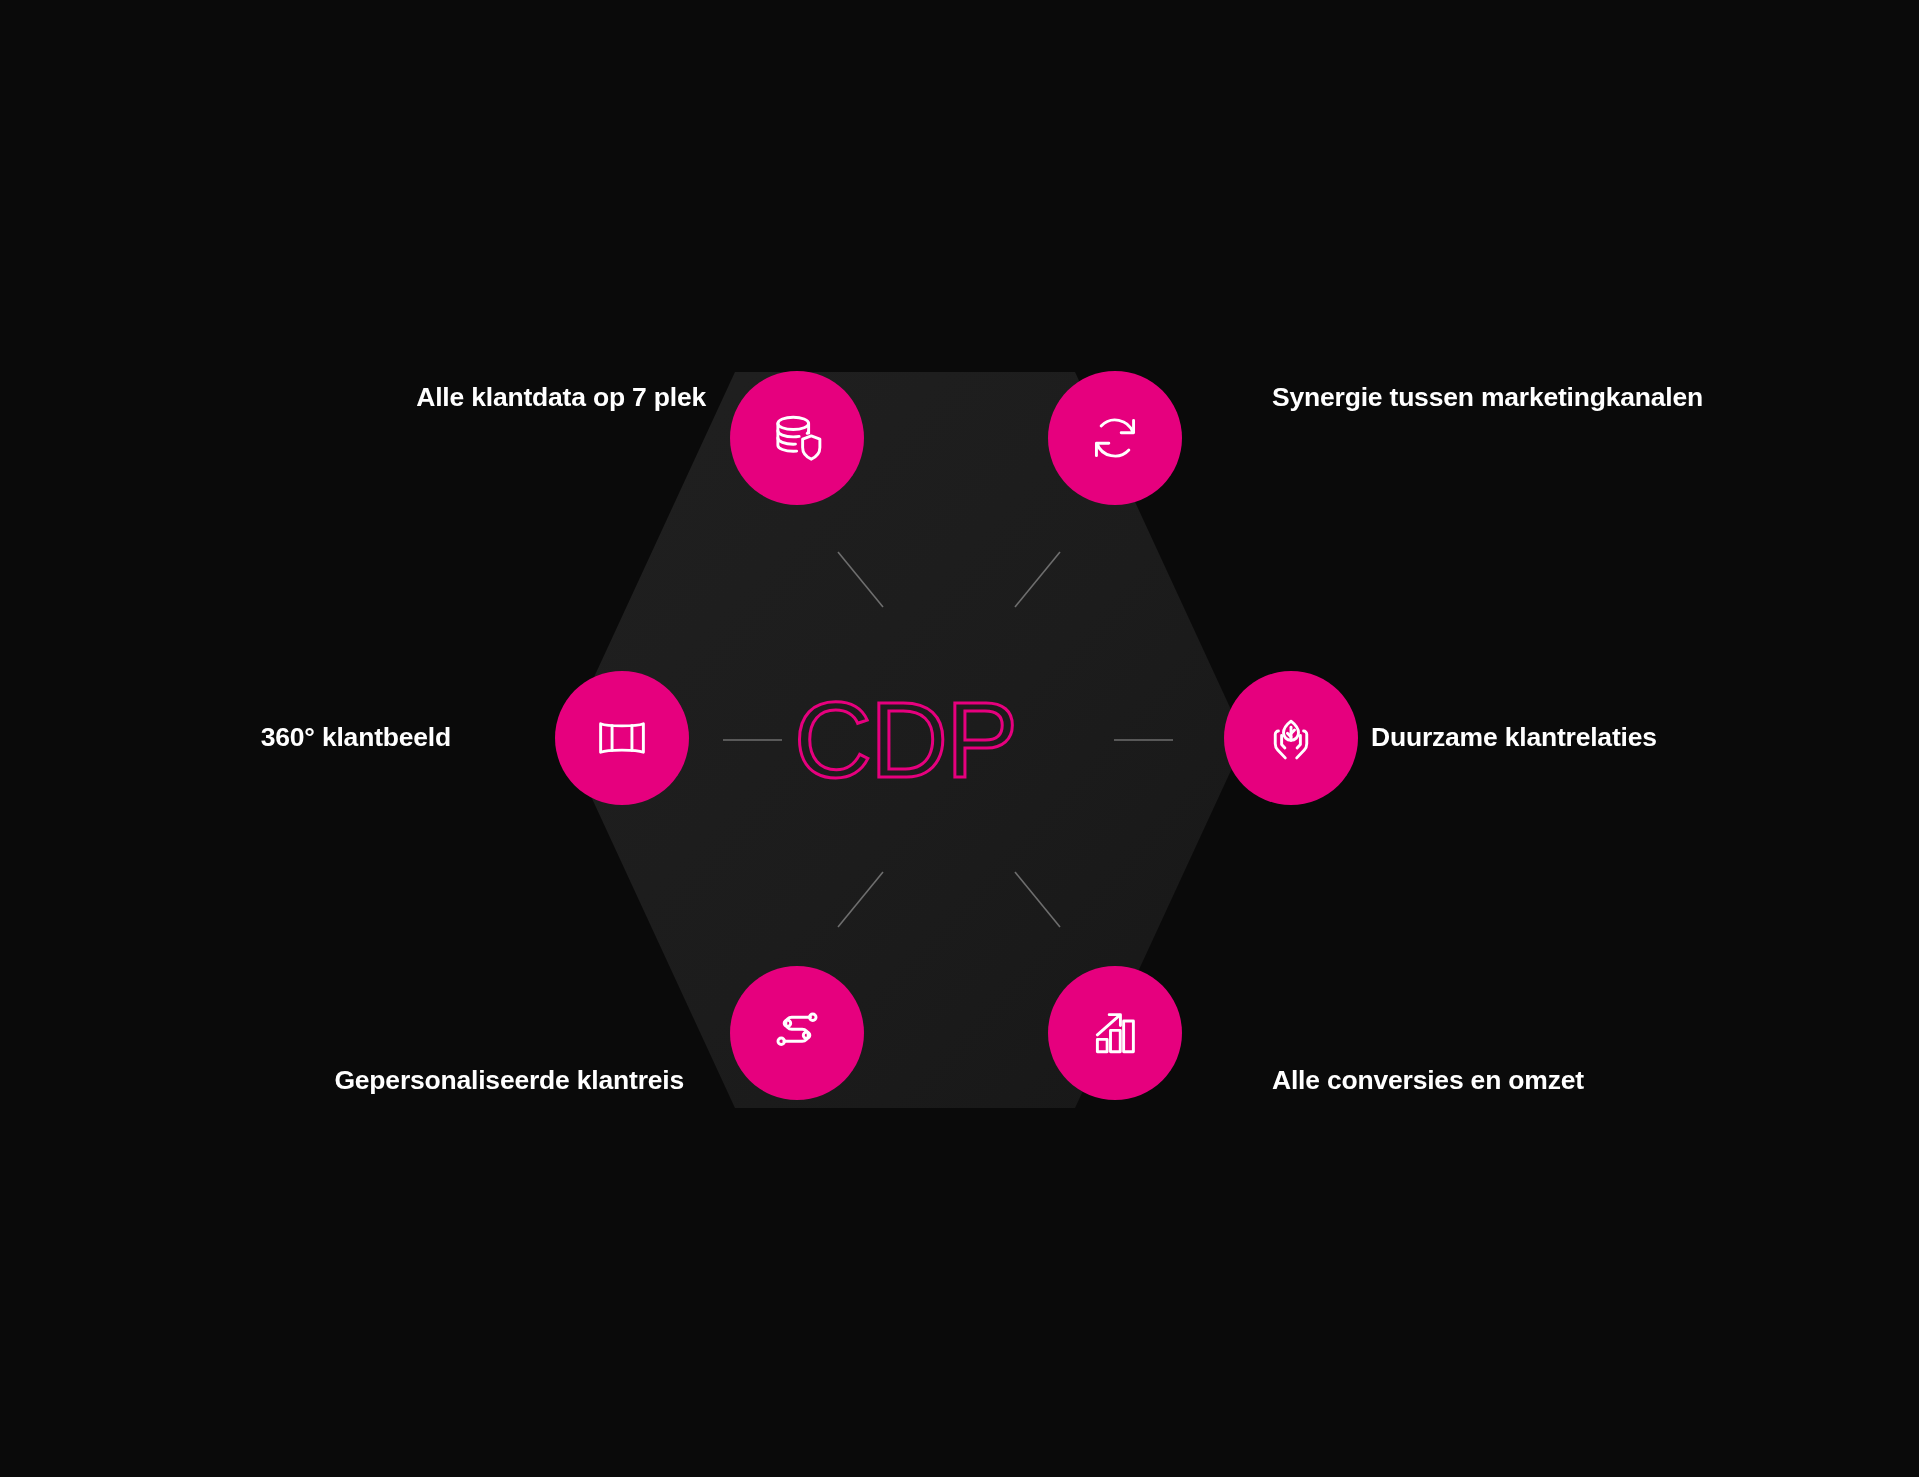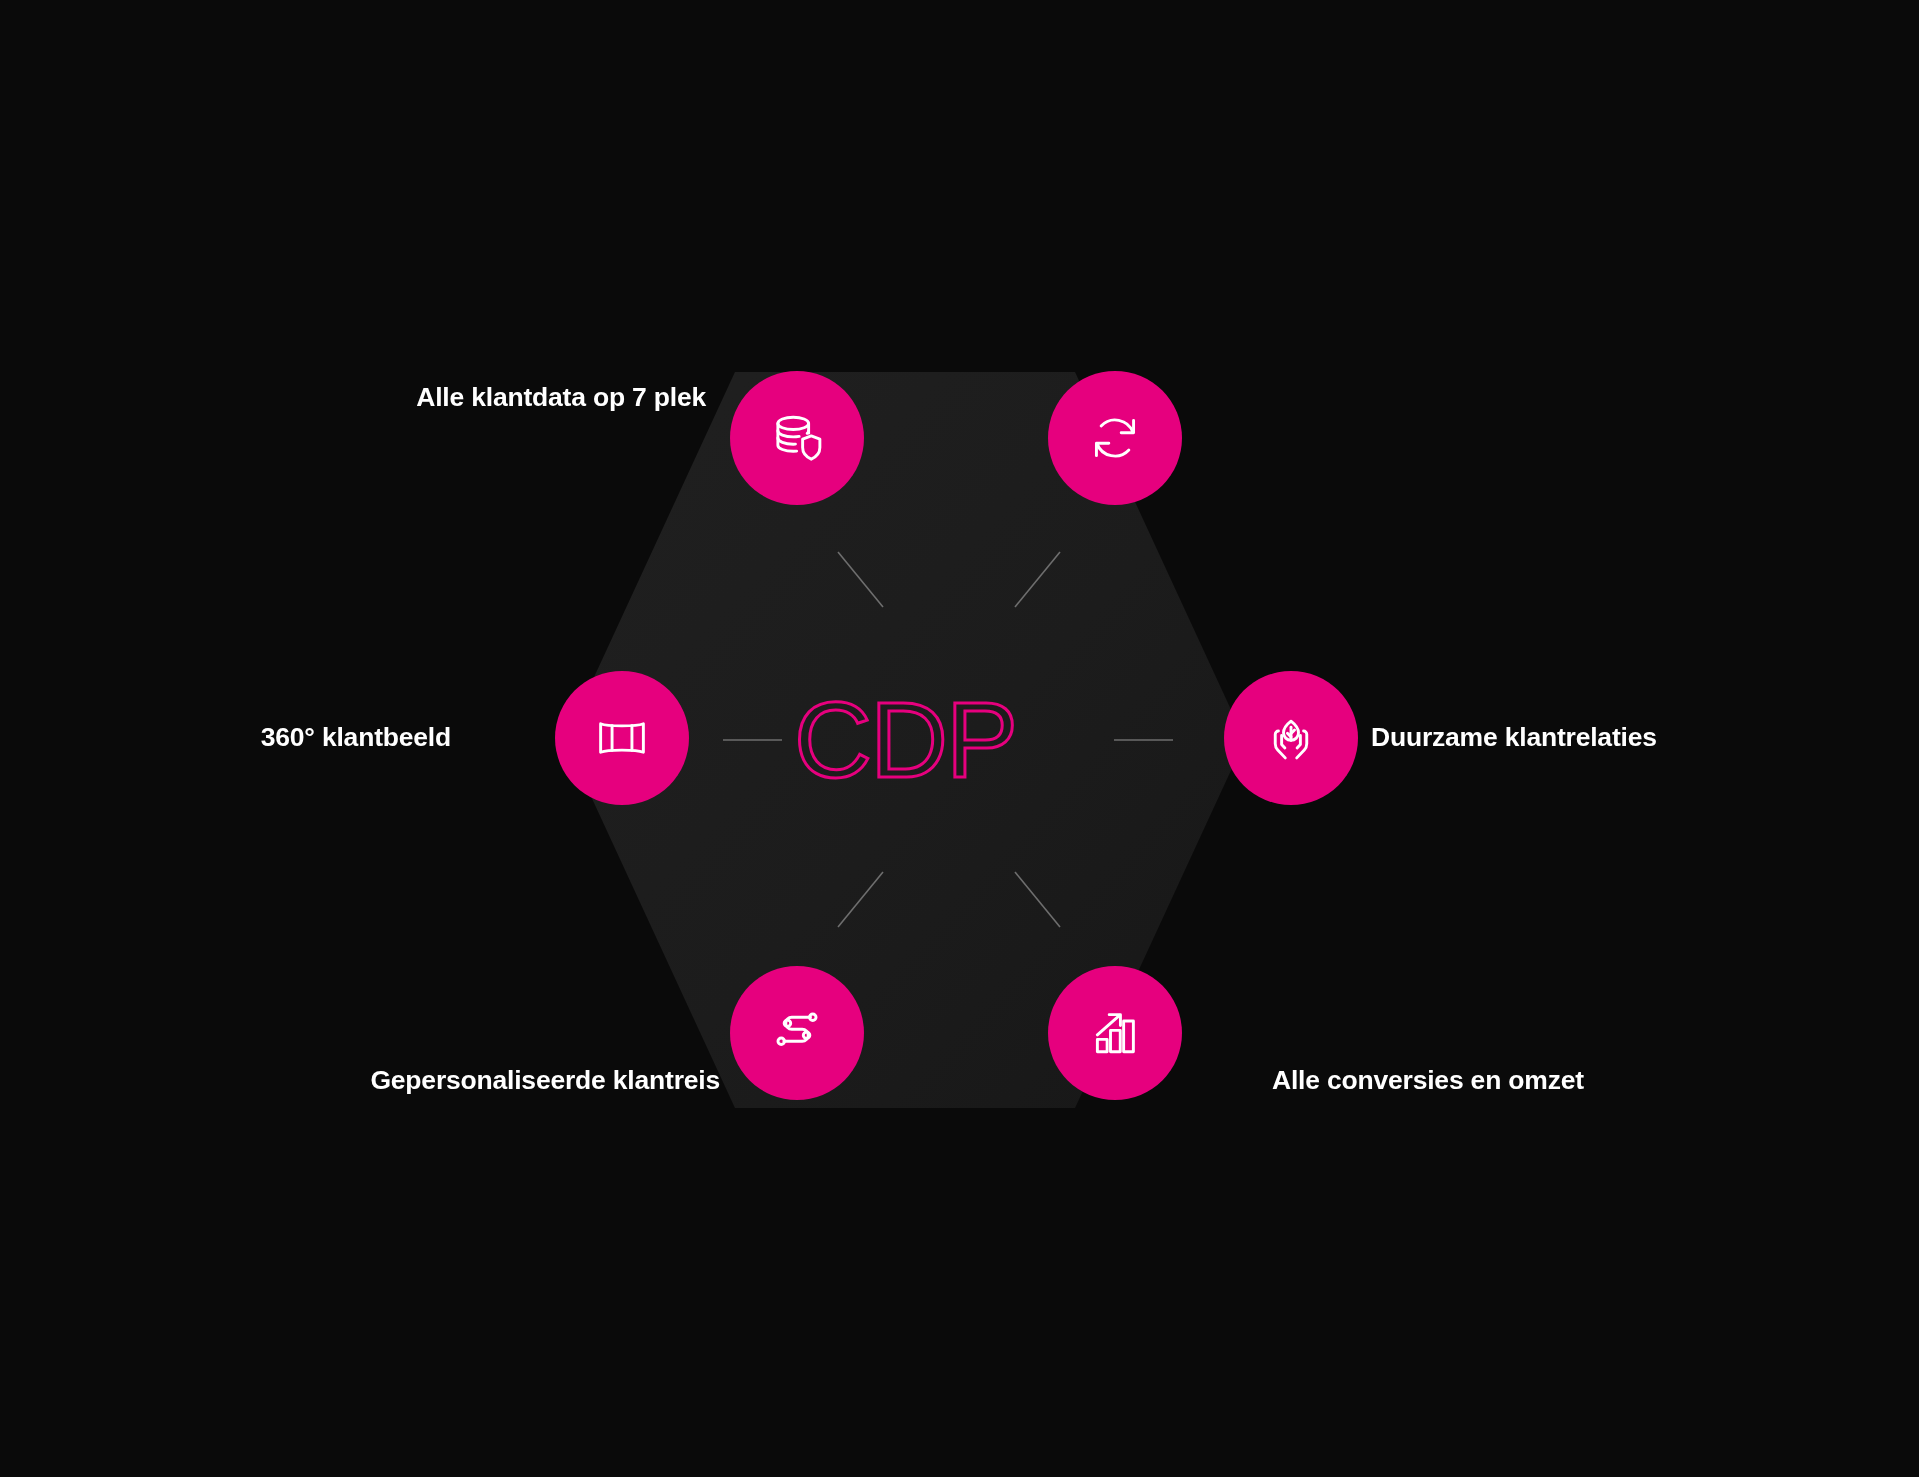--- a/index.html
+++ b/index.html
@@ -110,21 +110,21 @@
     font-size: 26.5px;
     font-weight: 700;
     letter-spacing: -0.2px;
     white-space: nowrap;
     line-height: 1.2;
   }
   .label.l-topleft     { right: 1213px; top: 382px;  }
   .label.l-topright    { left: 1272px;  top: 382px;  }
   .label.l-midleft     { right: 1468px; top: 722px;  }
   .label.l-midright    { left: 1350px;  top: 722px; margin-left: 21px;  }
-  .label.l-botleft     { right: 1199px; top: 1065px; }
+  .label.l-botleft     { right: 1235px; top: 1065px; }
   .label.l-botright    { left: 1272px;  top: 1065px; }
 </style>
 </head>
 <body>
 
 <div id="stage">
 
   <div class="hex-wrap">
     <svg class="hex" viewBox="0 0 680 736" preserveAspectRatio="none" aria-hidden="true">
       <defs>
@@ -179,20 +179,21 @@
       <svg viewBox="0 0 32 32" aria-hidden="true">
         <g class="ico-stroke">
           <path d="M25.6 13.0 A10.2 10.2 0 0 0 8.6 9.6"></path>
           <path d="M6.4 19.0 A10.2 10.2 0 0 0 23.4 22.4"></path>
           <polyline points="25.9,6.6 25.9,13.2 19.3,13.2"></polyline>
           <polyline points="6.1,25.4 6.1,18.8 12.7,18.8"></polyline>
         </g>
       </svg>
     </span>
   </div>
+  <div class="label l-topright">Synergie tussen marketingkanalen</div>
 
   <div class="node mid-left">
     <span>
       <svg viewBox="0 0 32 32" aria-hidden="true">
         <g class="ico-stroke">
           <path d="M4.6 8.4 c3.8 1.5 18.9 1.5 22.8 0 v15.2 c-3.9-1.5-19.0-1.5-22.8 0 z"></path>
           <path d="M10.7 9.5 v13.0"></path>
           <path d="M21.3 9.5 v13.0"></path>
         </g>
       </svg>

